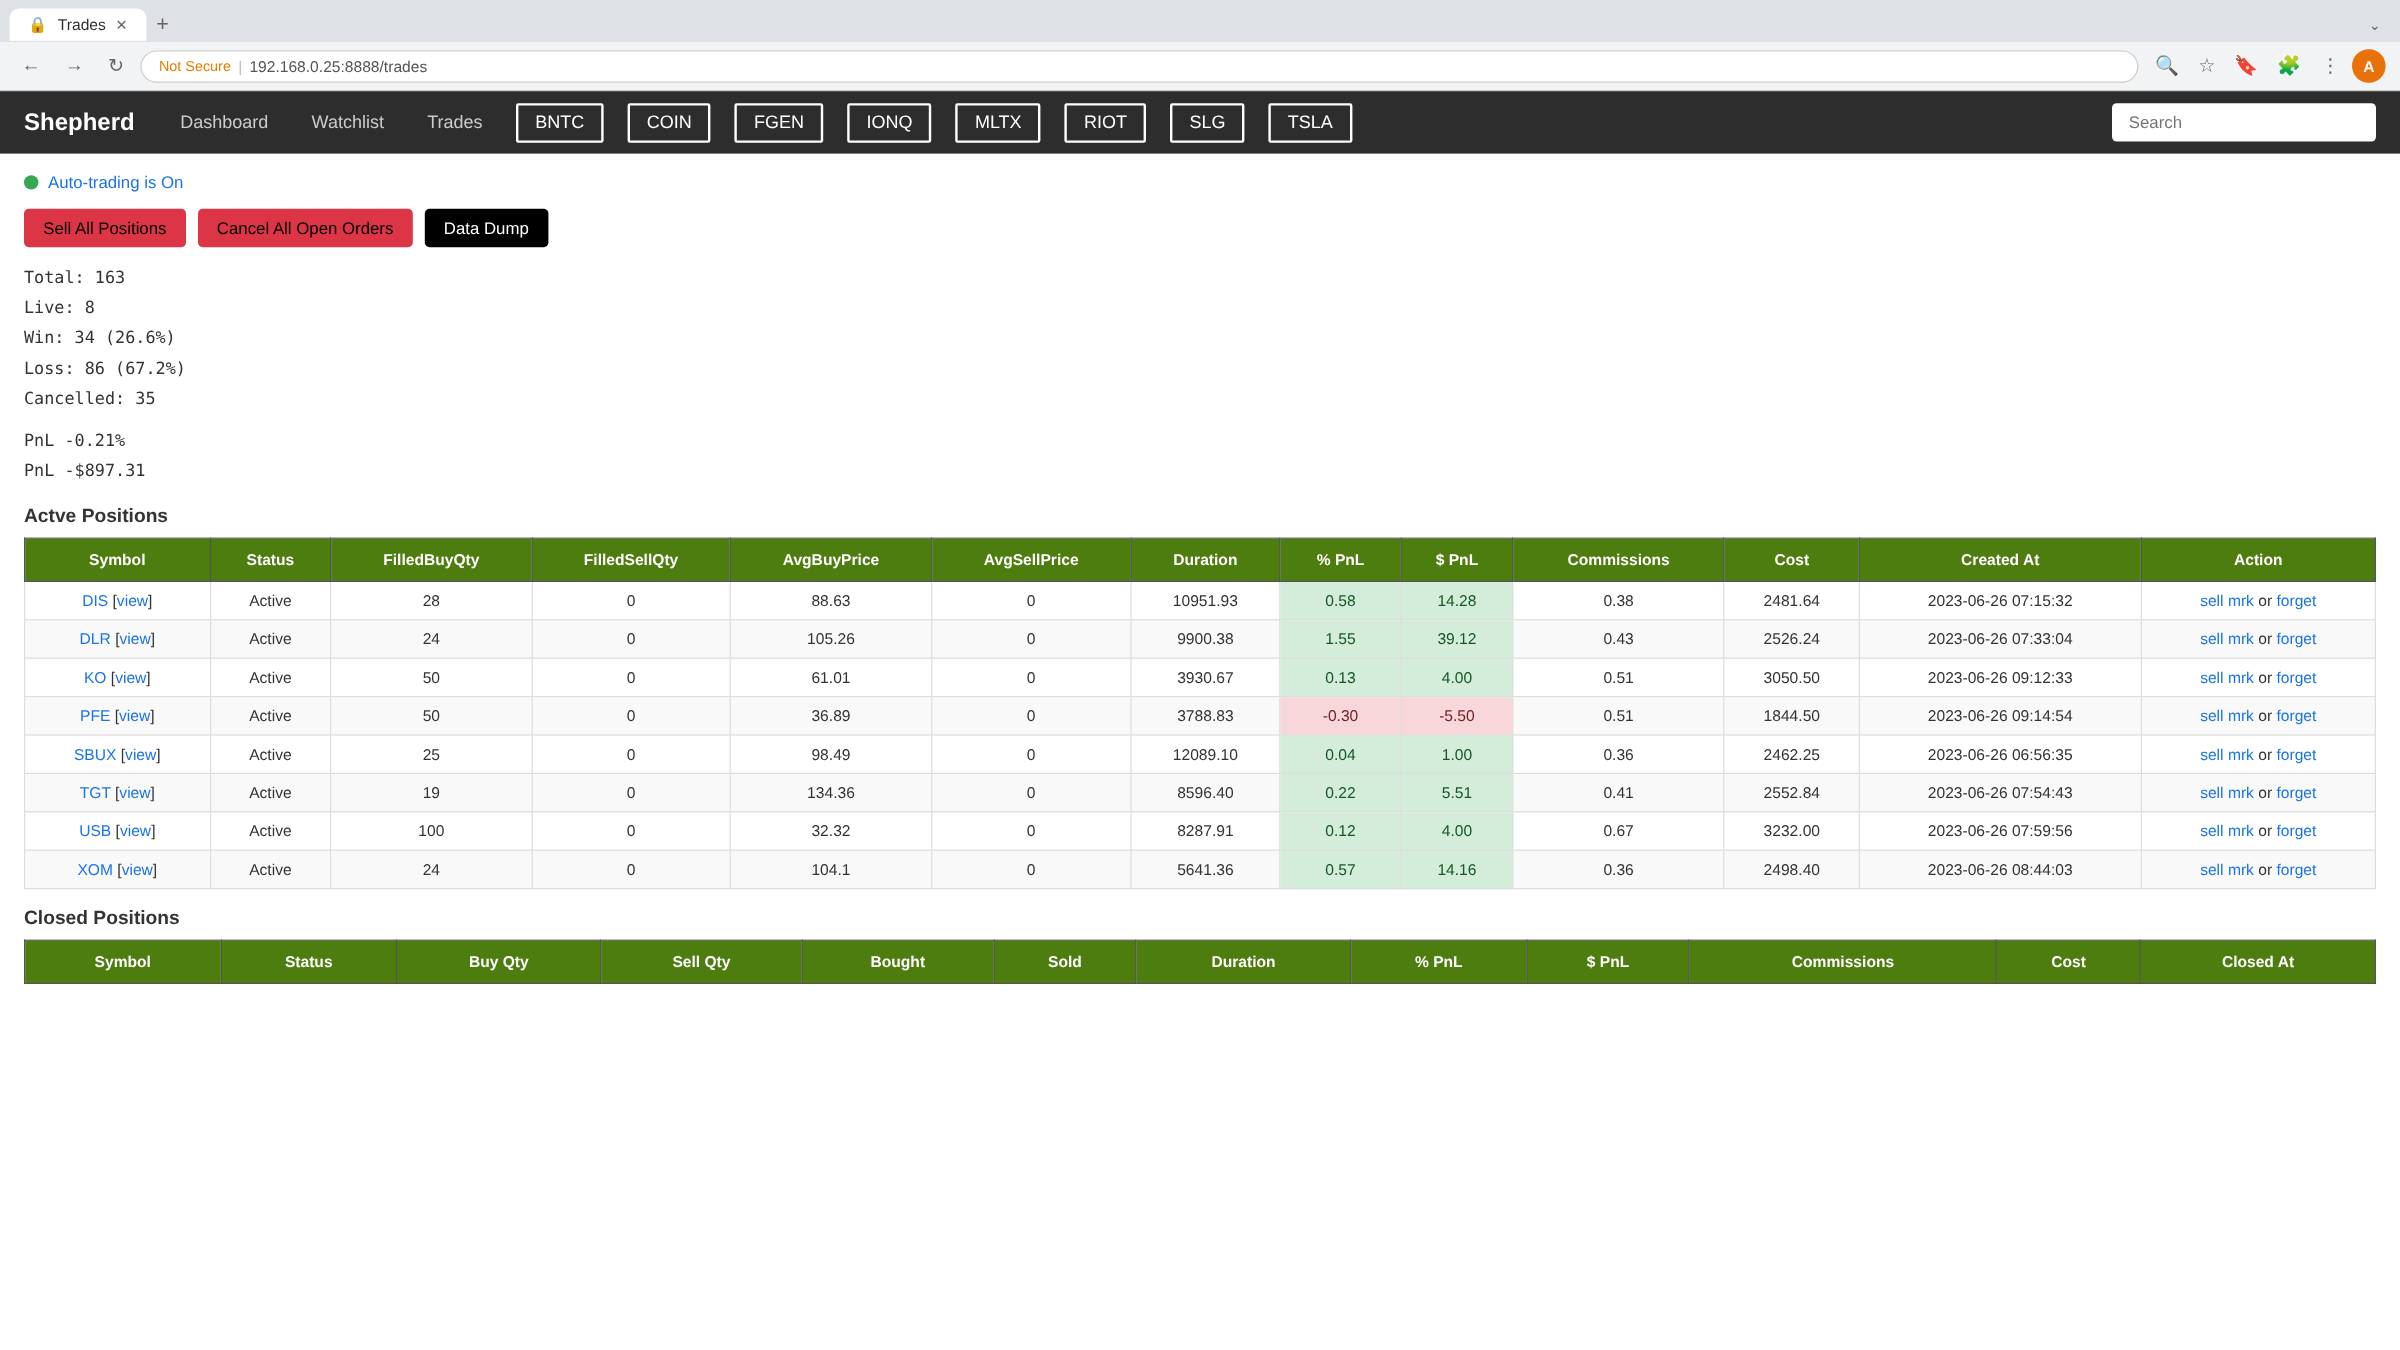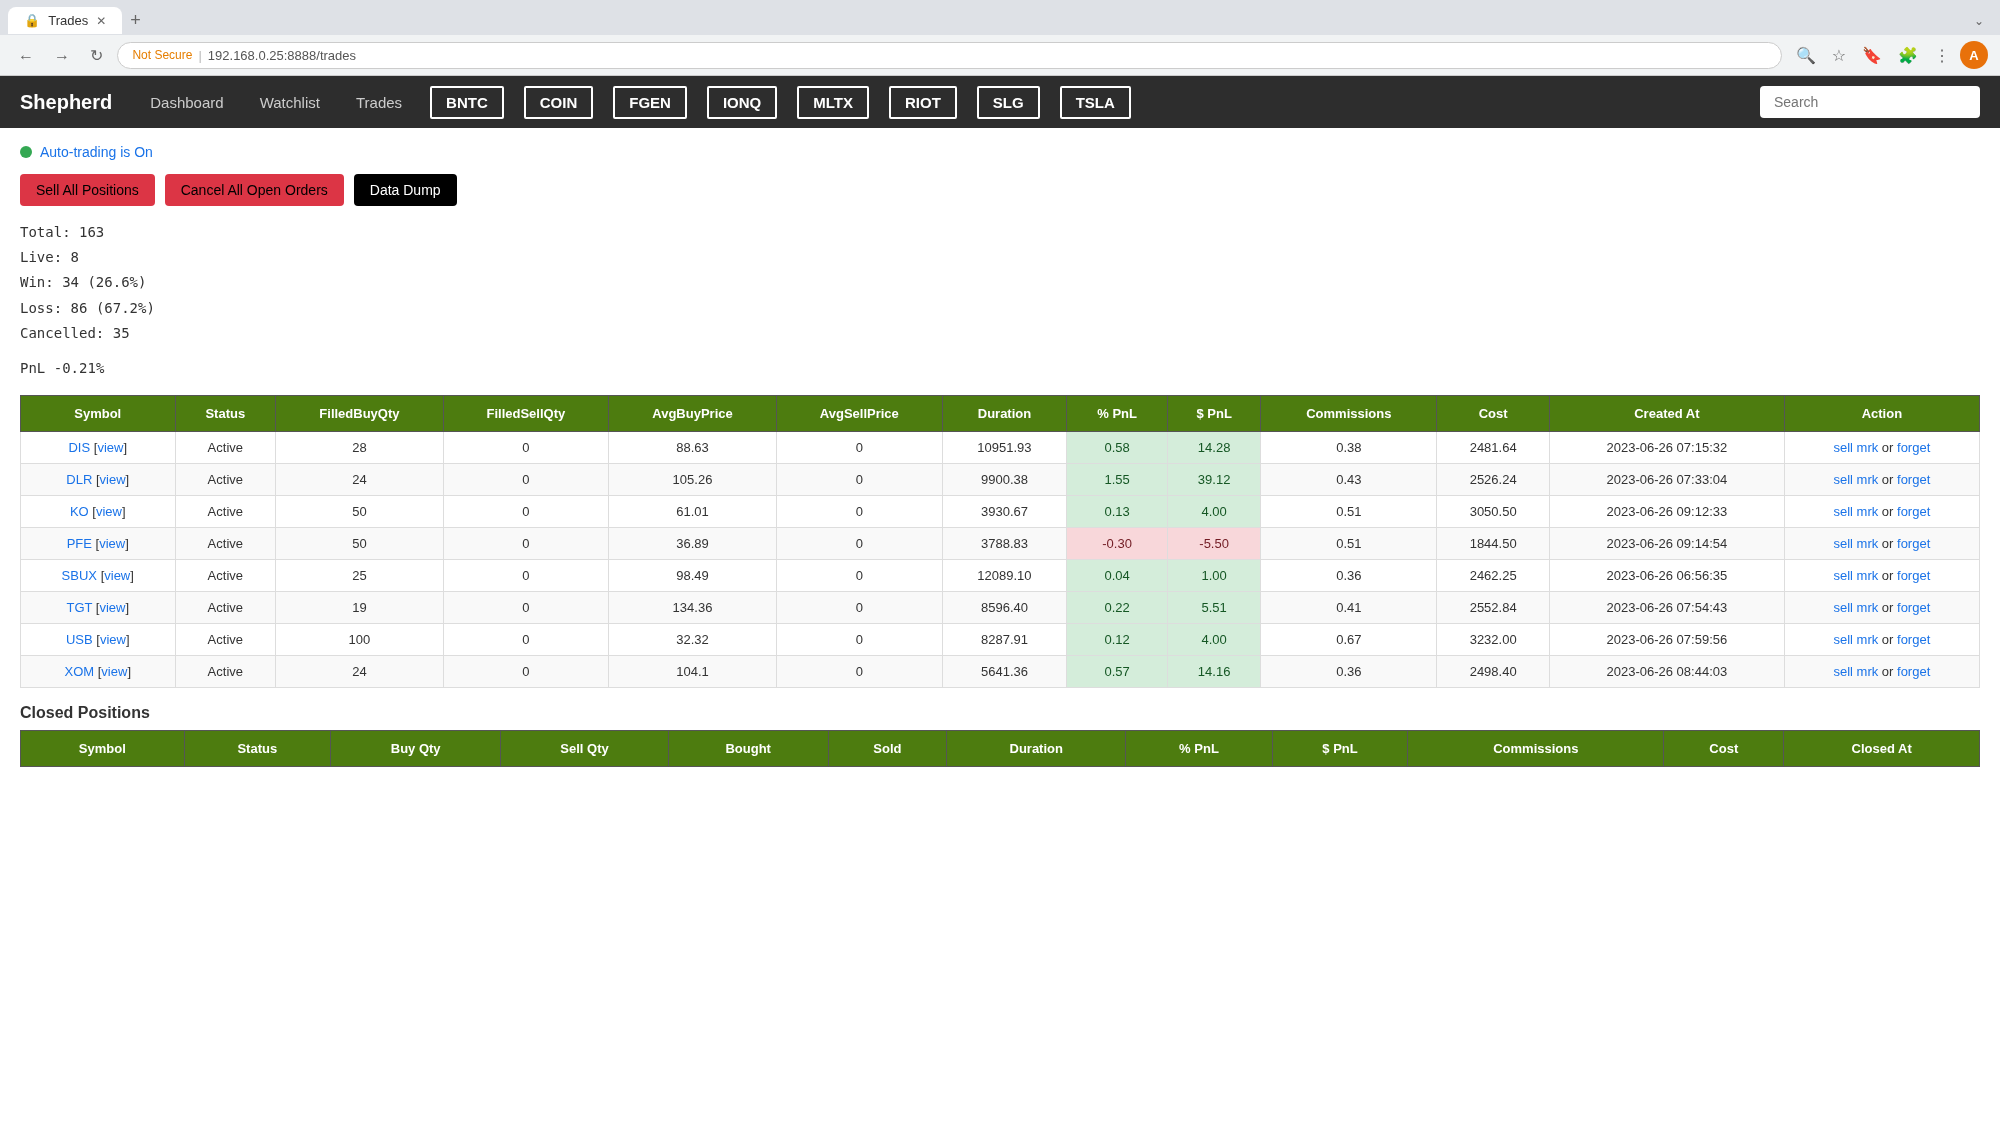--- a/index.html
+++ b/index.html
@@ -20,21 +20,21 @@
     .url-secure { color: #e67e00; font-size: 12px; }
     .url-text { color: #555; }
     .toolbar-icons { display: flex; gap: 4px; align-items: center; }
     .toolbar-icon { background: none; border: none; font-size: 16px; color: #666; cursor: pointer; padding: 4px 6px; }
     .avatar { width: 28px; height: 28px; border-radius: 50%; background: #e8710a; display: flex; align-items: center; justify-content: center; color: white; font-size: 13px; font-weight: bold; }
 
     
     .app-header { background: #2d2d2d; color: #fff; display: flex; align-items: center; padding: 0 20px; height: 52px; gap: 20px; }
     .app-logo { font-size: 20px; font-weight: bold; color: #fff; margin-right: 10px; }
     .nav-link { color: #ccc; text-decoration: none; font-size: 15px; padding: 4px 8px; cursor: pointer; }
-    .ticker-btn { border: 2px solid #fff; color: #fff; background: none; padding: 6px 14px; font-size: 15px; font-weight: bold; cursor: pointer; border-radius: 2px; }
+    .ticker-btn { border: 2px solid #fff; color: #fff; background: none; padding: 6px 14px; font-size: 15px; font-weight: normal; cursor: pointer; border-radius: 2px; }
     .header-spacer { flex: 1; }
     .search-box { background: #fff; border: none; border-radius: 4px; padding: 8px 14px; font-size: 14px; width: 220px; outline: none; }
 
     
     .main { padding: 16px 20px; }
 
     
     .status-line { display: flex; align-items: center; gap: 8px; margin-bottom: 6px; font-size: 14px; color: #1a73e8; cursor: pointer; }
     .status-dot { width: 12px; height: 12px; border-radius: 50%; background: #34a853; flex-shrink: 0; }
 
@@ -144,22 +144,27 @@
       <span>86 (67.2%)</span>
     </div>
     <div>
       <span>Cancelled:</span>
       <span>35</span>
     </div>
     <div class="stats-pnl">
       <span>PnL</span>
       <span>-0.21%</span>
     </div>
-  </div>
-
+    <div>
+      <span>PnL</span>
+      <span>-$897.31</span>
+    </div>
+  </div>
+
+  <div class="section-title">Actve Positions</div>
 
   <table class="data-table">
     <thead>
       <tr>
         <th>Symbol</th>
         <th>Status</th>
         <th>FilledBuyQty</th>
         <th>FilledSellQty</th>
         <th>AvgBuyPrice</th>
         <th>AvgSellPrice</th>

